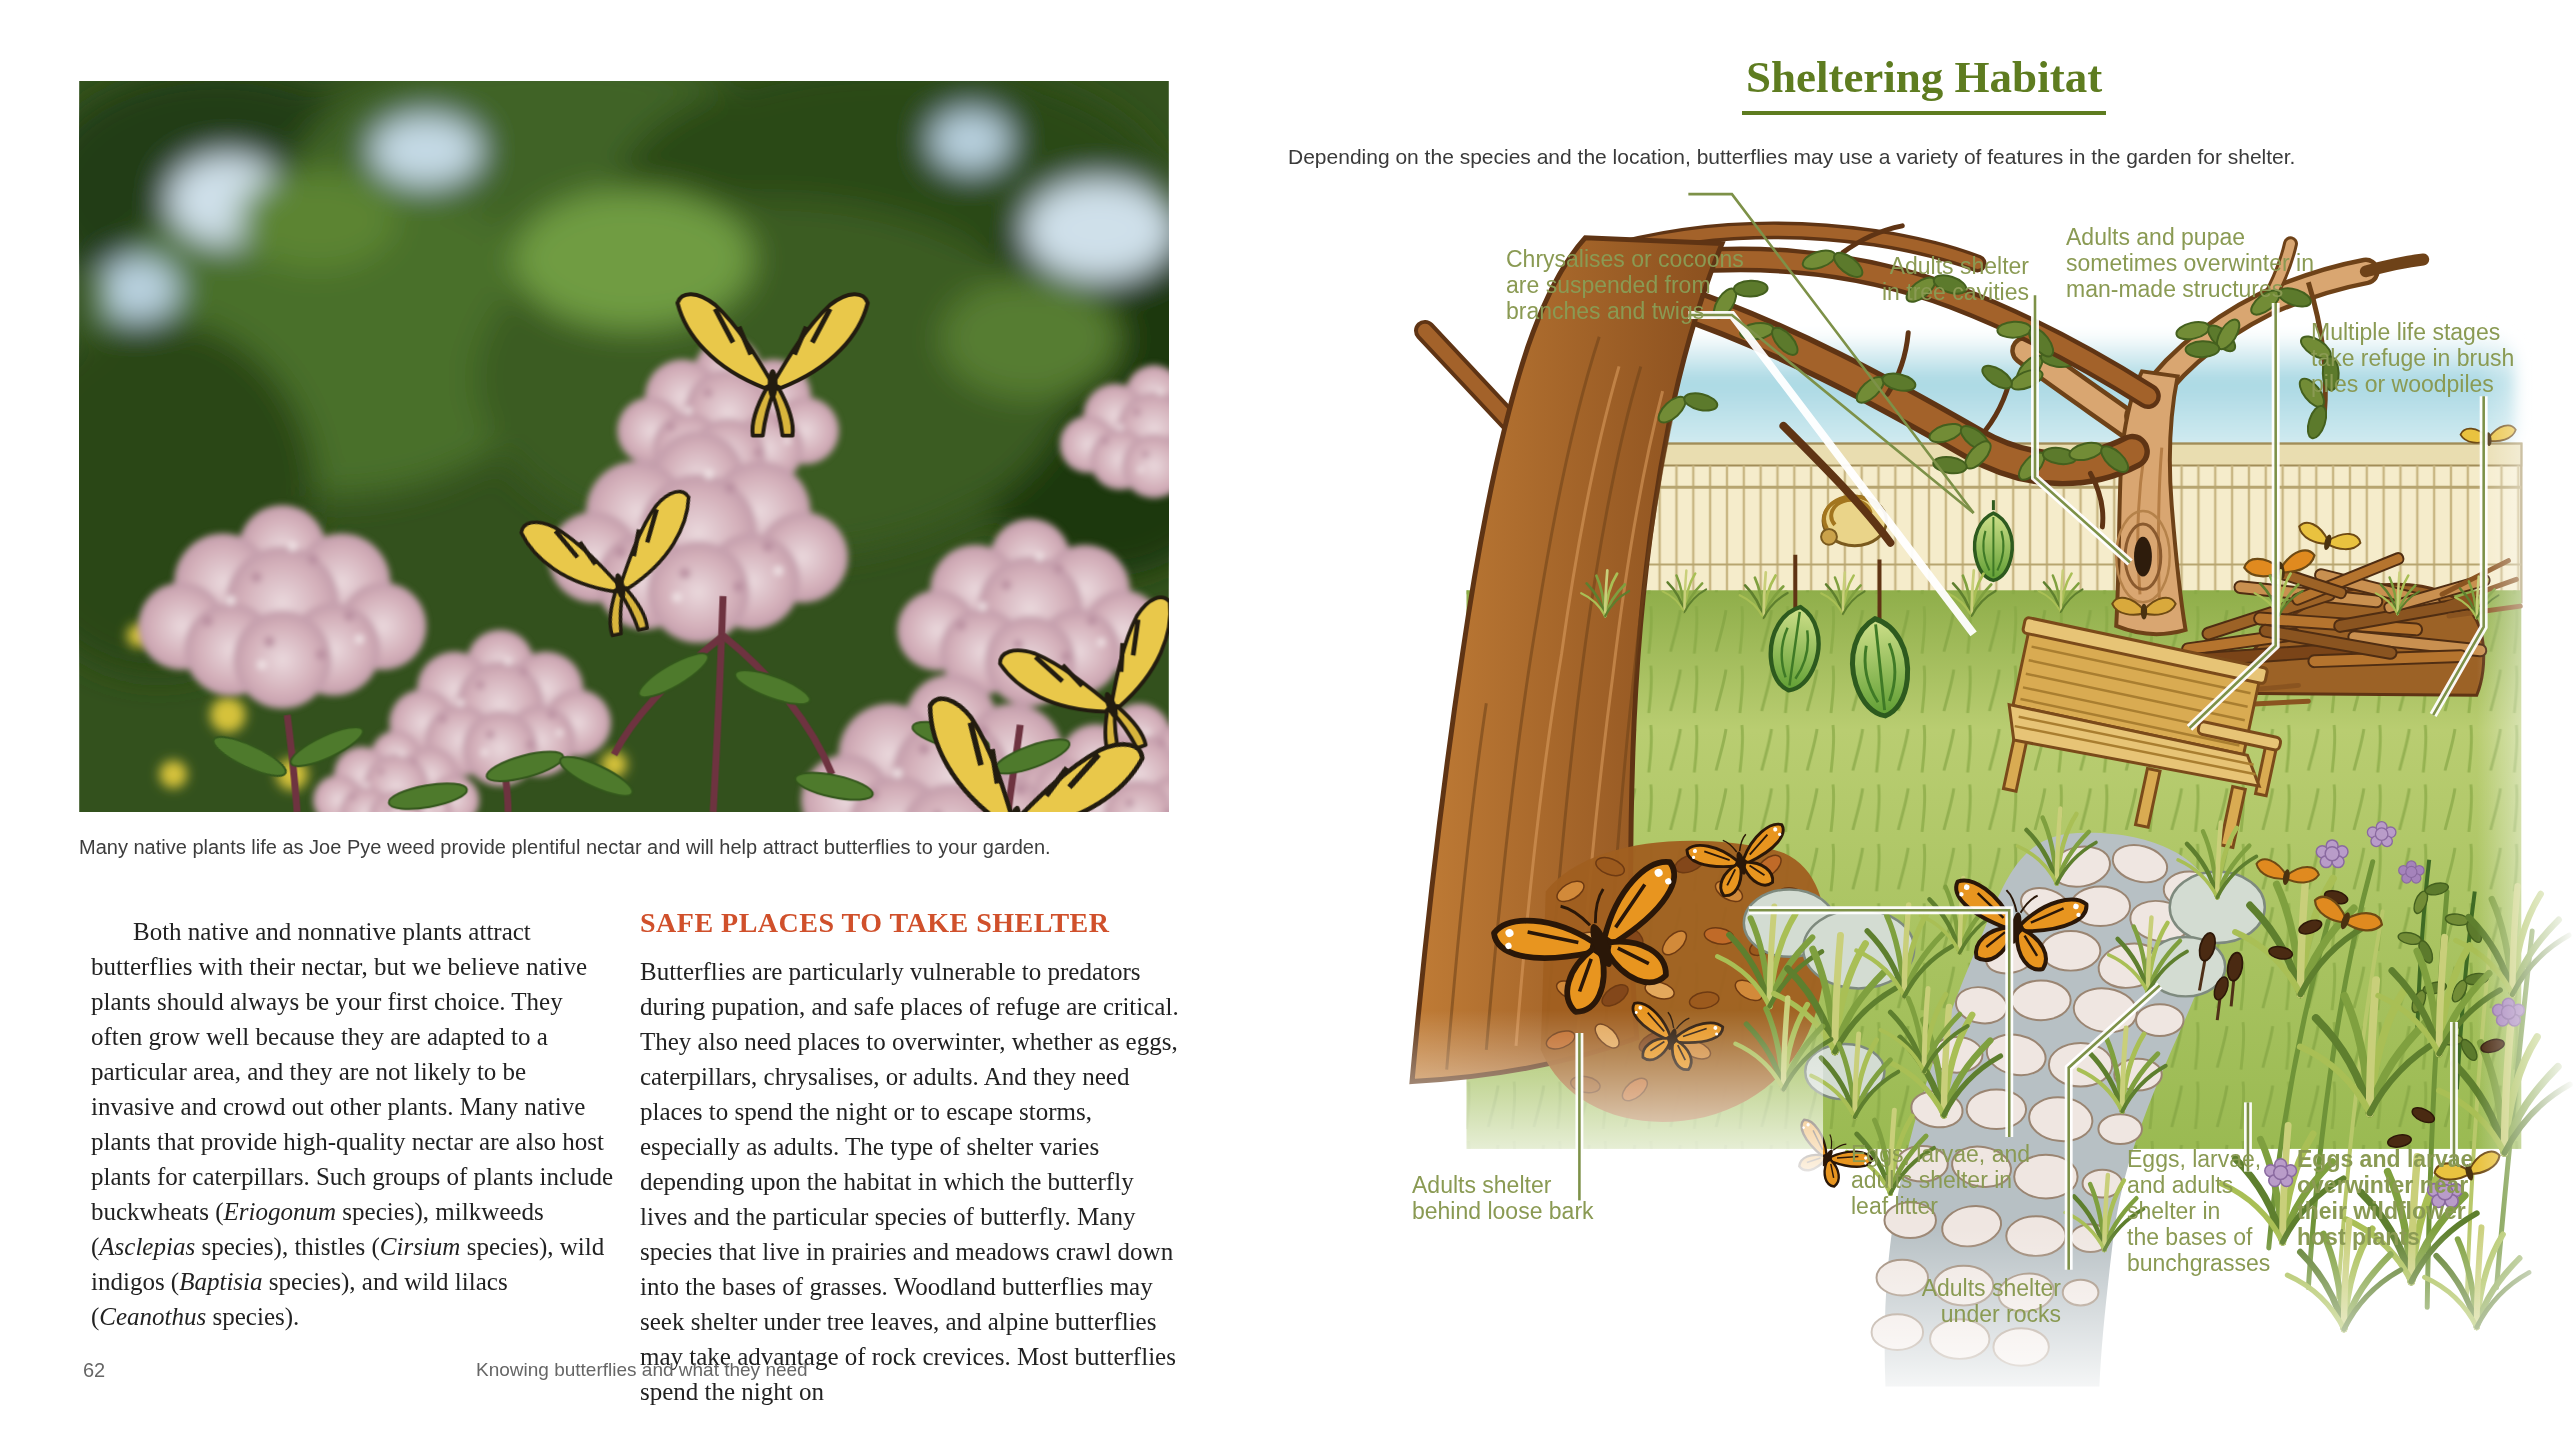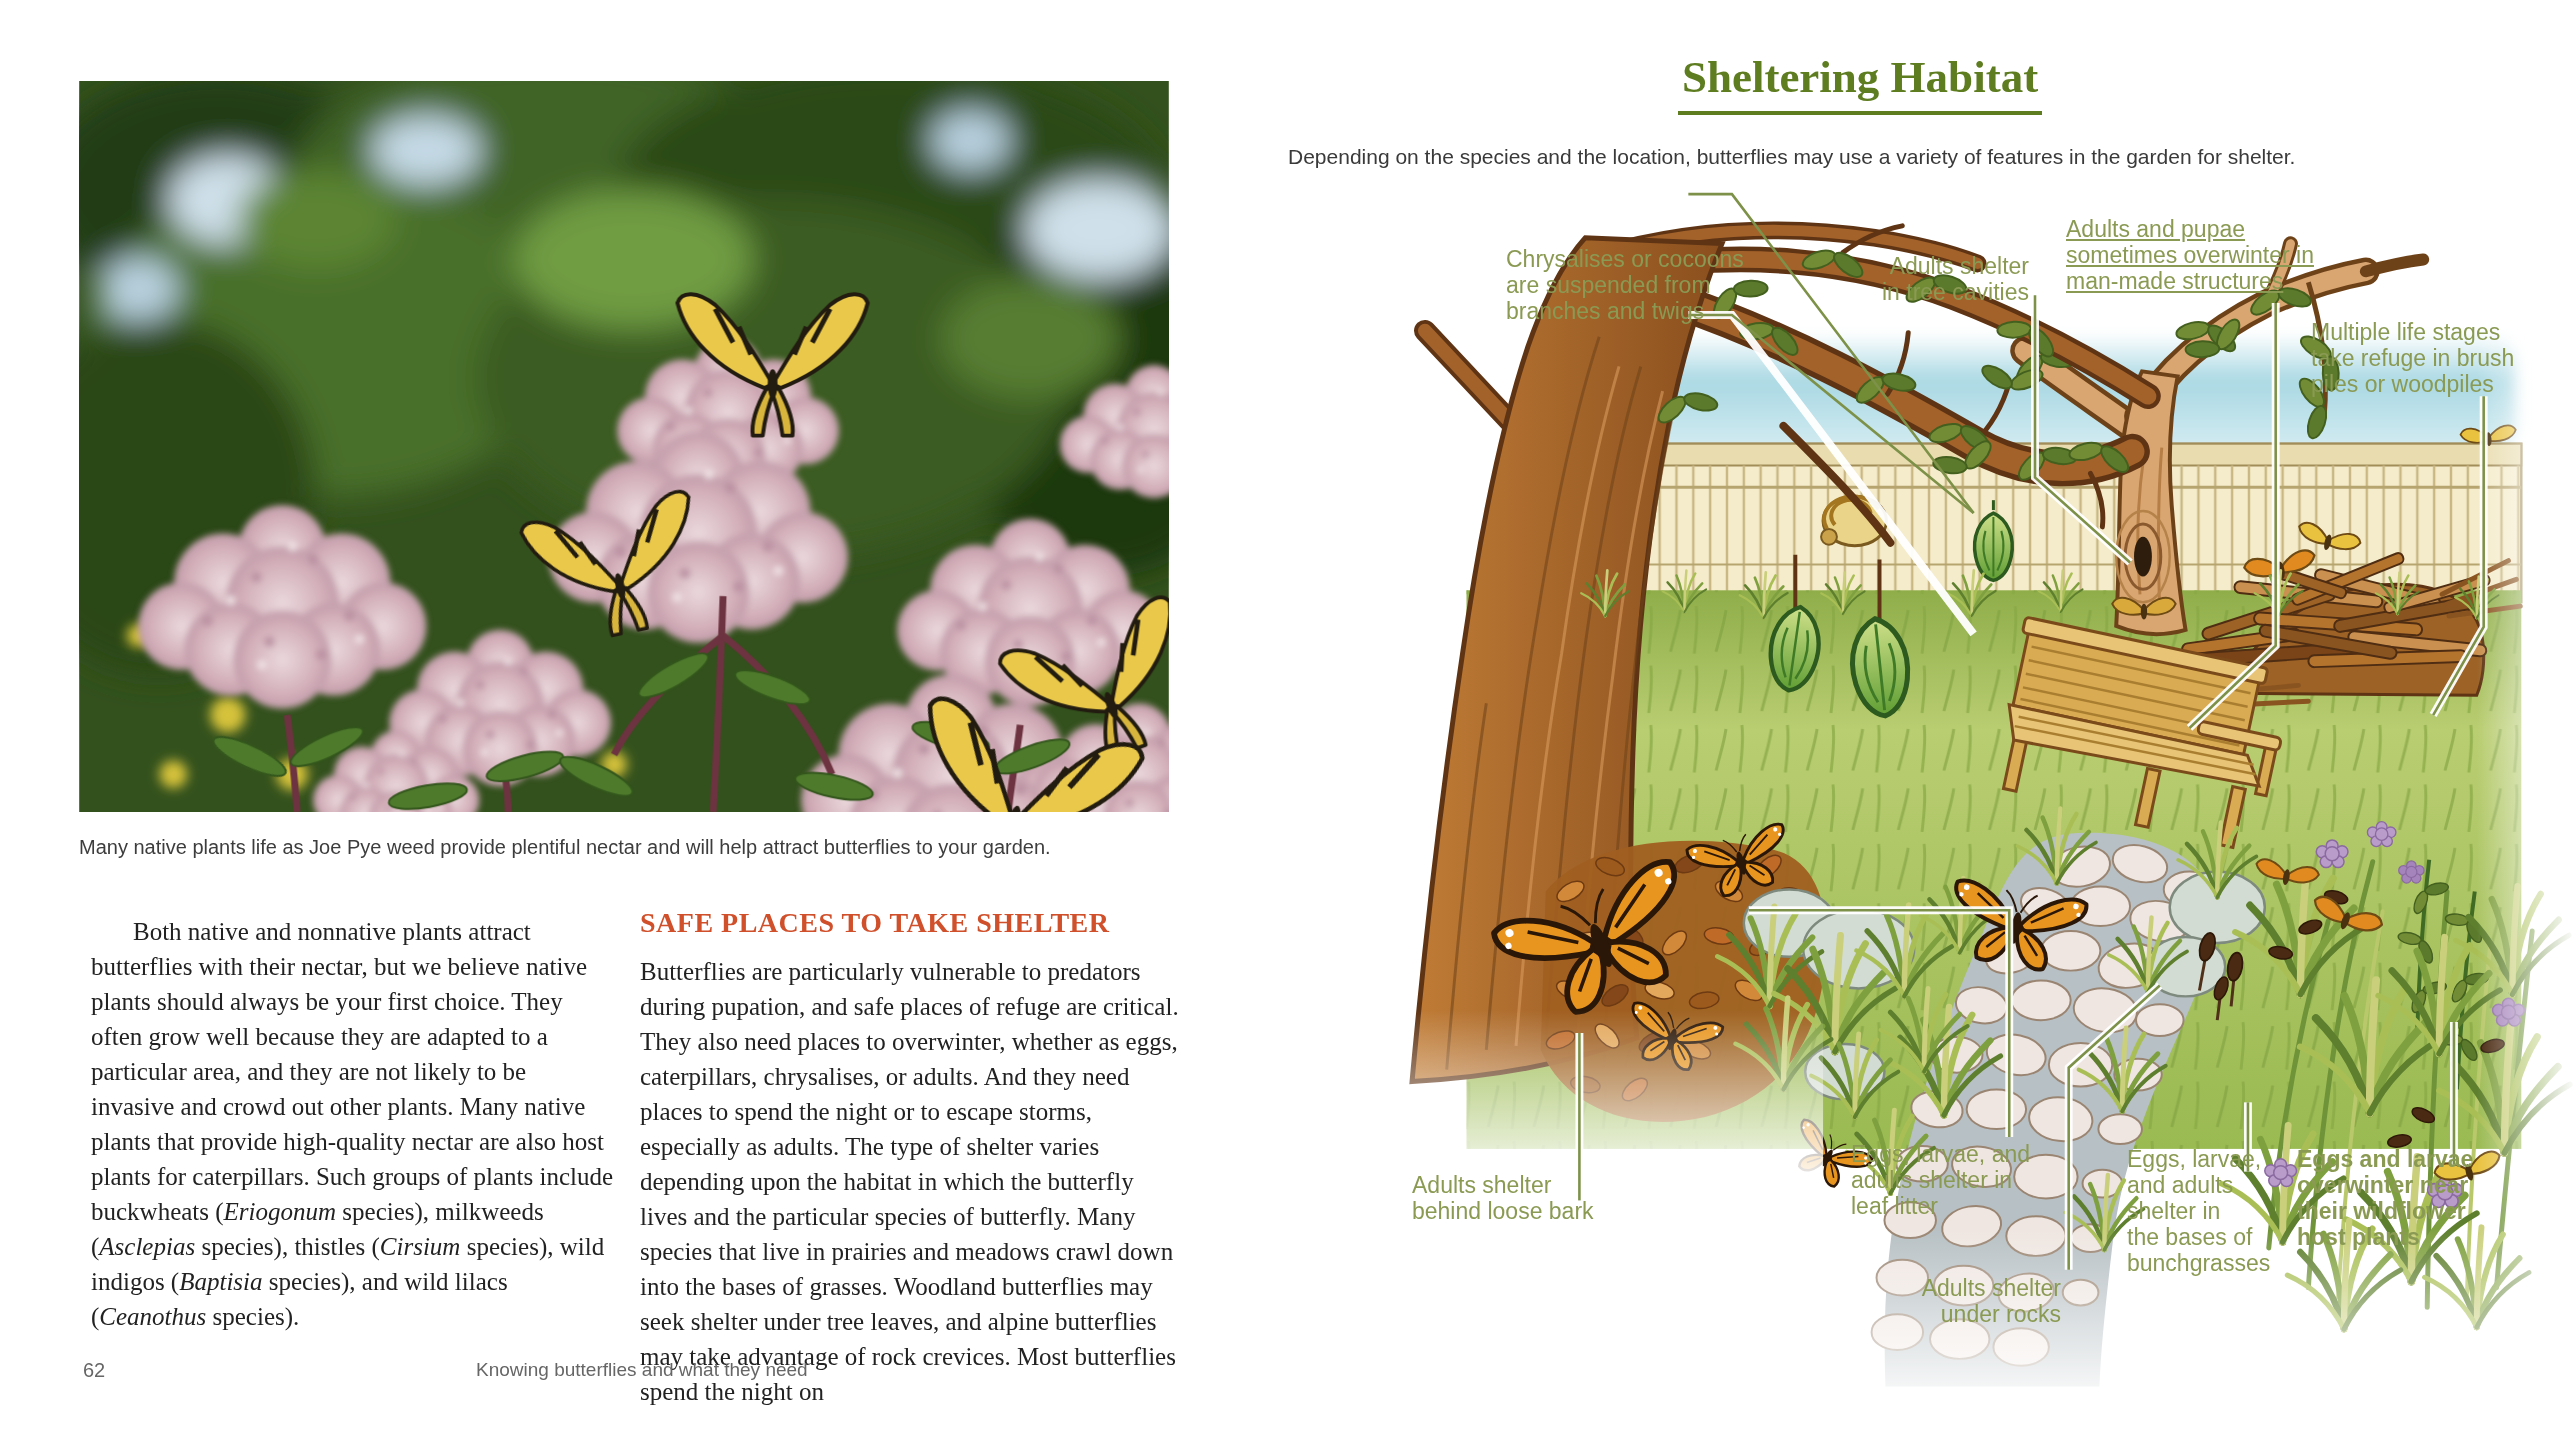--- a/index.html
+++ b/index.html
@@ -12,32 +12,32 @@
   .bodycol{position:absolute;font:25px/35px "Liberation Serif",serif;color:var(--body-text,#222);}
   #col1{left:79px;top:902px;width:547px;}
   #col1 p{margin:12px;text-indent:42px;}
   #col2{left:640px;top:894px;width:547px;}
   #col2 h3{margin:12px 0 14px 0;font:bold 28px/34px "Liberation Serif",serif;
            color:var(--heading-orange,#d0502b);letter-spacing:0.5px;}
   #col2 p{margin:0;}
   #pagenum{position:absolute;left:83px;top:1359px;font:20px "Liberation Sans",sans-serif;color:var(--footer-gray,#666);}
   #runfoot{position:absolute;left:476px;top:1359px;font:19px "Liberation Sans",sans-serif;color:var(--footer-gray,#666);}
   
-  #rtitle{position:absolute;left:1216px;top:52px;width:1288px;text-align:center;}
+  #rtitle{position:absolute;left:1280px;top:52px;width:1288px;text-align:center;}
   #rtitle span{display:inline-block;font:bold 45px/1.15 "Liberation Serif",serif;
                color:var(--title-green,#5e7c20);border-bottom:4px solid var(--title-green,#5e7c20);
                padding:0 4px 7px 4px;}
   #rsub{position:absolute;left:1288px;top:145px;width:1288px;
         font:21px "Liberation Sans",sans-serif;color:#3a3a3a;}
   #illus{position:absolute;left:1288px;top:0;width:1288px;height:1449px;}
   .callout{position:absolute;font:23px/26px "Liberation Sans",sans-serif;
            color:var(--label-olive,#8a9a53);white-space:pre-line;z-index:5;}
   #lab-chrysalises{left:1506px;top:246px;}
   #lab-cavities{left:1823px;top:253px;width:206px;text-align:right;}
-  #lab-manmade{left:2066px;top:216px;text-decoration:underline;}
+  #lab-manmade{left:2066px;top:224px;}
   #lab-brush{left:2311px;top:319px;}
   #lab-bark{left:1412px;top:1172px;}
   #lab-litter{left:1851px;top:1141px;}
   #lab-rocks{left:1863px;top:1275px;width:198px;text-align:right;}
   #lab-bunch{left:2127px;top:1146px;}
   #lab-host{left:2297px;top:1146px;font-weight:bold;}
   
   .rock{fill:#d3dcd2;stroke:#7e8a7e;stroke-width:2.5;}
   .wood{fill:#d9ab52;stroke:#7a4a1a;stroke-width:3;}
   .wood-l{fill:#e7c476;stroke:#7a4a1a;stroke-width:3;}

